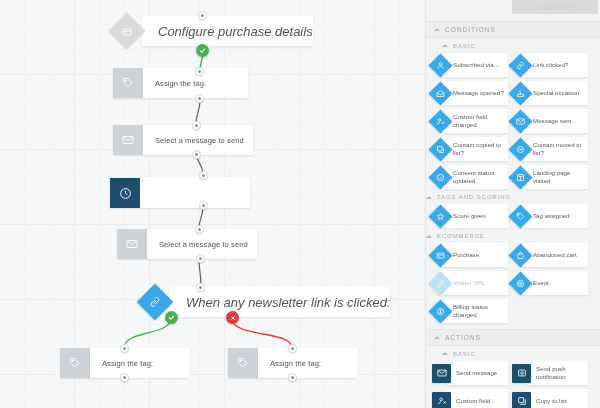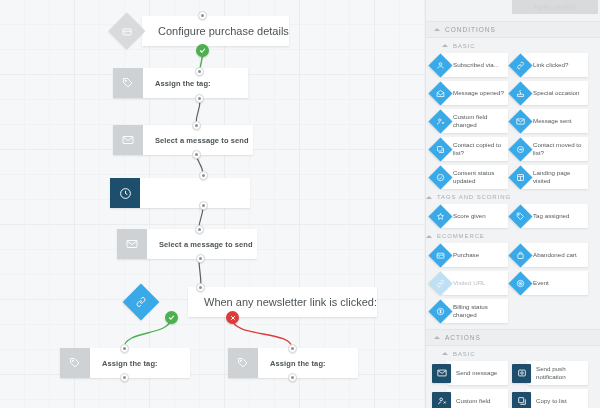--- a/index.html
+++ b/index.html
@@ -42,34 +42,34 @@
   }
   .node .ibox.gray { background: #cfd2d4; }
   .node .ibox.navy { background: #1d4f6c; }
   .node .ibox svg { display: block; }
   .node .ntext {
     flex: 1;
     display: flex; align-items: center;
     padding-left: 12px; padding-right: 7px;
     font-size: 7.5px; color: #4c5356;
     letter-spacing: .1px;
-    white-space: nowrap; overflow: hidden; font-weight: bold;
+    white-space: nowrap; overflow: hidden;
   }
   .node.diamond-node { background: transparent; box-shadow: none; }
   .node.diamond-node .dwrap {
     width: 46px; min-width: 46px; height: 30px;
     display: flex; align-items: center; justify-content: center;
     position: relative; z-index: 3;
   }
   .node.diamond-node .card {
     flex: 1; height: 30px; background: #fff;
     box-shadow: 0 1px 2px rgba(0,0,0,0.10);
     display: flex; align-items: center;
     padding-left: 16px; margin-left: -8px;
-    font-size: 11px; color: #4c5356; white-space: nowrap;
+    font-size: 13px; color: #4c5356; white-space: nowrap; font-style: italic;
   }
   .dia {
     width: 26px; height: 26px;
     transform: rotate(45deg);
     display: flex; align-items: center; justify-content: center;
     box-shadow: 0 1px 2px rgba(0,0,0,0.10);
   }
   .dia.gray { background: #d8dadc; }
   .dia.blue { background: #3aa9e8; }
   .dia > svg { transform: rotate(-45deg); }
@@ -262,21 +262,21 @@
         <svg width="12" height="12" viewBox="0 0 24 24" fill="none" stroke="#ffffff" stroke-width="1.8">
           <rect x="2" y="5" width="20" height="14" rx="1"></rect>
             <path d="M2 6l10 7 10-7"></path>
         </svg>
       </div>
       <div class="ntext">Select a message to send</div>
     </div>
     <div class="dot" style="left:196px; top:254px;"></div>
     <div class="dot" style="left:196px; top:283px;"></div>
 
-    <div class="node diamond-node" style="left:118px; top:287px; width:164px;gap:32px;">
+    <div class="node diamond-node" style="left:132px; top:287px; width:164px;">
       <div class="dwrap">
         <div class="dia blue">
           <svg width="12" height="12" viewBox="0 0 24 24" fill="none" stroke="#ffffff" stroke-width="1.8">
             <path d="M10 13a4 4 0 0 0 5.7 0l3-3a4 4 0 1 0-5.7-5.7l-1 1"></path>
             <path d="M14 11a4 4 0 0 0-5.7 0l-3 3a4 4 0 1 0 5.7 5.7l1-1"></path>
           </svg>
         </div>
       </div>
       <div class="card">When any newsletter link is clicked:</div>
     </div>

